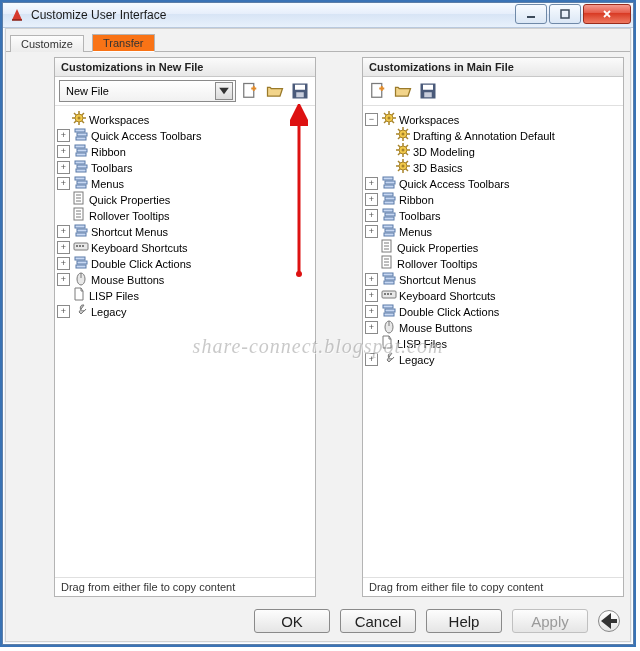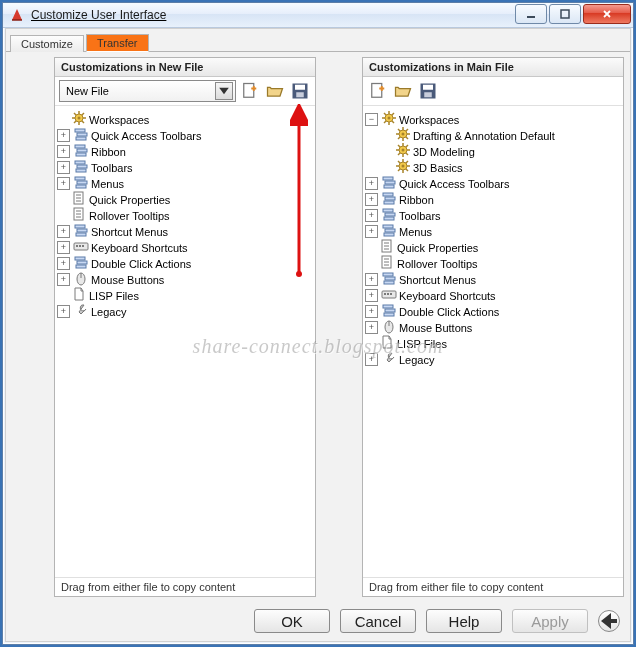--- a/index.html
+++ b/index.html
@@ -19,21 +19,20 @@
   }
   
   .win-frame {
     position: relative;
     width: 100%;
     height: 100%;
     border: 1px solid #5c7ea8;
     box-sizing: border-box;
     background: #edf3fb;
     box-shadow: inset 0 0 0 1px #fff;
-    text-decoration: underline;
   }
   .titlebar {
     height: 24px;
     background: linear-gradient(to bottom, #f7fbff 0%, #e6eefb 45%, #d7e4f5 46%, #e8f1fc 100%);
     border-bottom: 1px solid #b9c9de;
     display: flex;
     align-items: center;
   }
   .title-icon {
     width: 16px; height: 16px; margin: 0 6px;
@@ -80,21 +79,21 @@
     height:22px;
     padding-left:4px;
     border-bottom:1px solid #b4b4b4;
     background:#f2f2f2;
   }
   .tab {
     padding: 2px 10px;
     border:1px solid #b4b4b4;
     border-bottom:none;
     background:linear-gradient(to bottom,#fdfdfd,#ececec);
-    margin-right:2px;
+    margin-right:8px;
     position:relative;
     top:1px;
     color:#333;
   }
   .tab.active { background:#f97316; border-bottom:1px solid #fff; }
 
   
   .panels {
     position:absolute;
     top:28px; left:6px; right:6px; bottom:44px;

